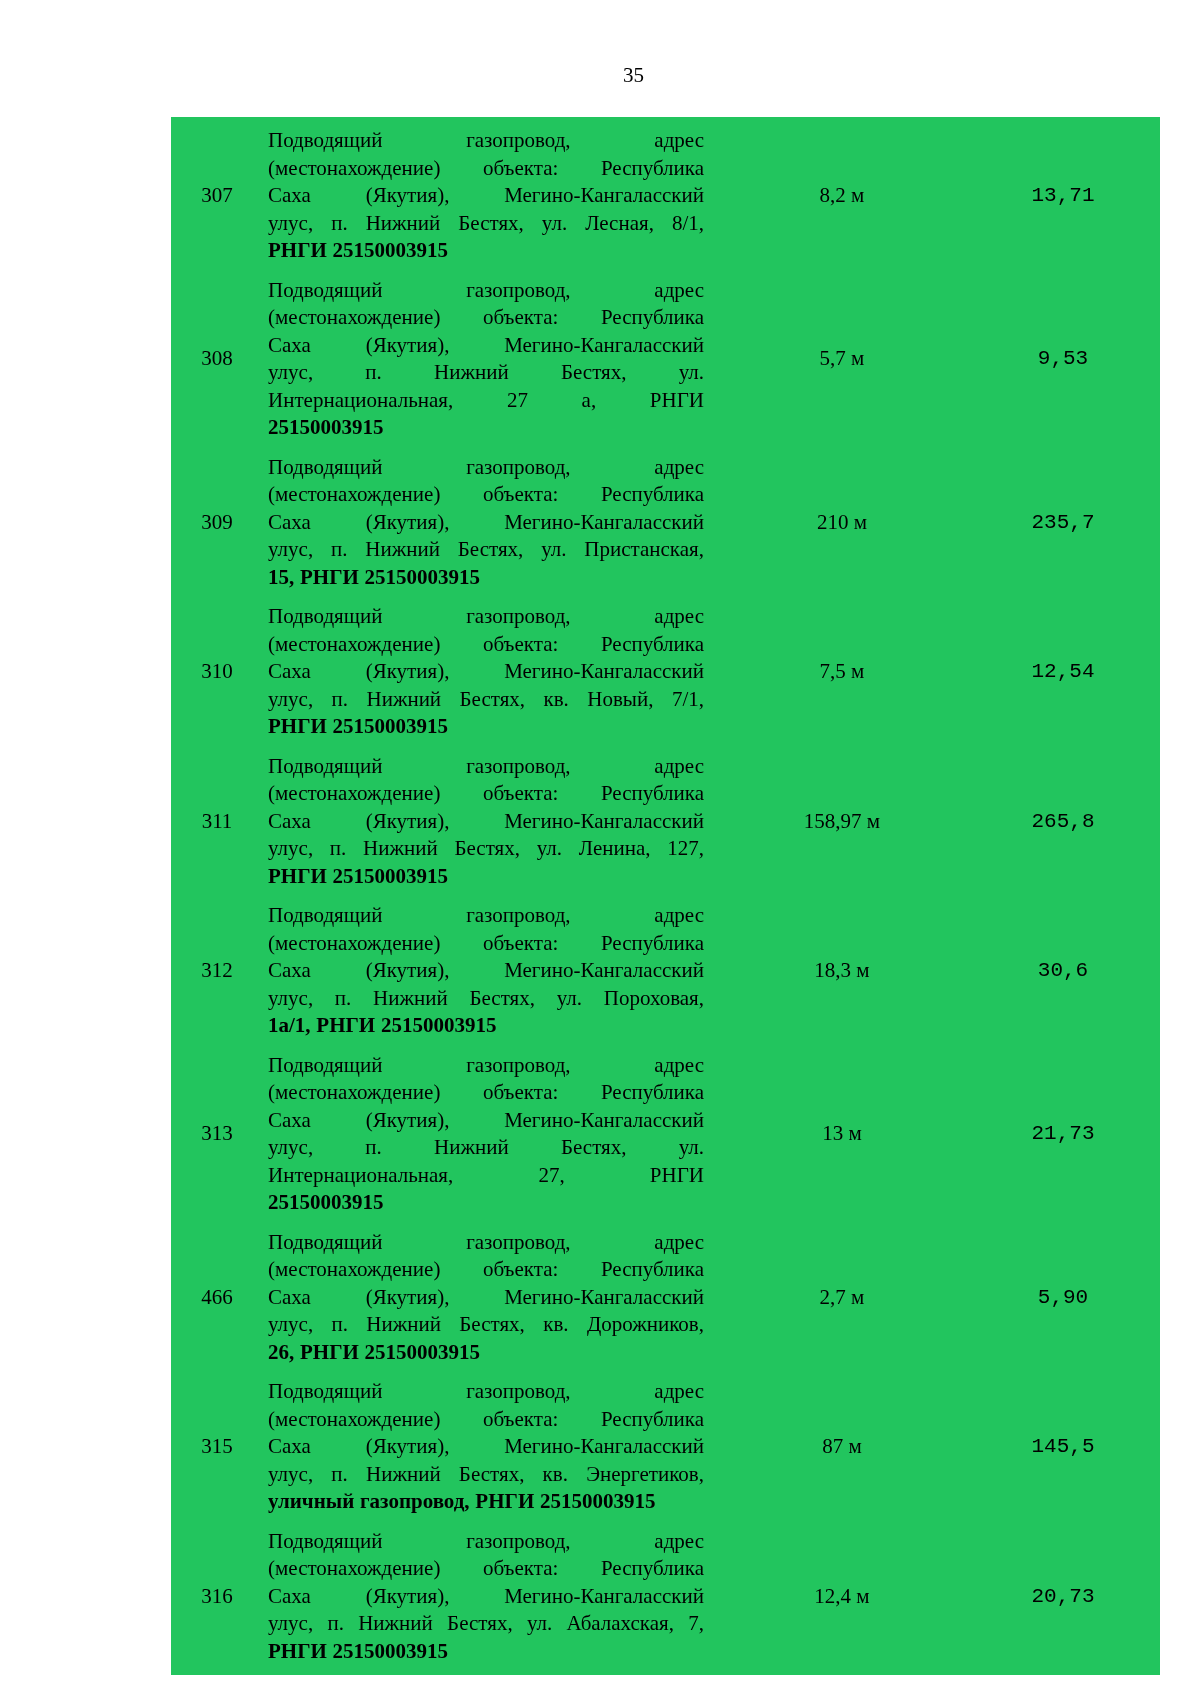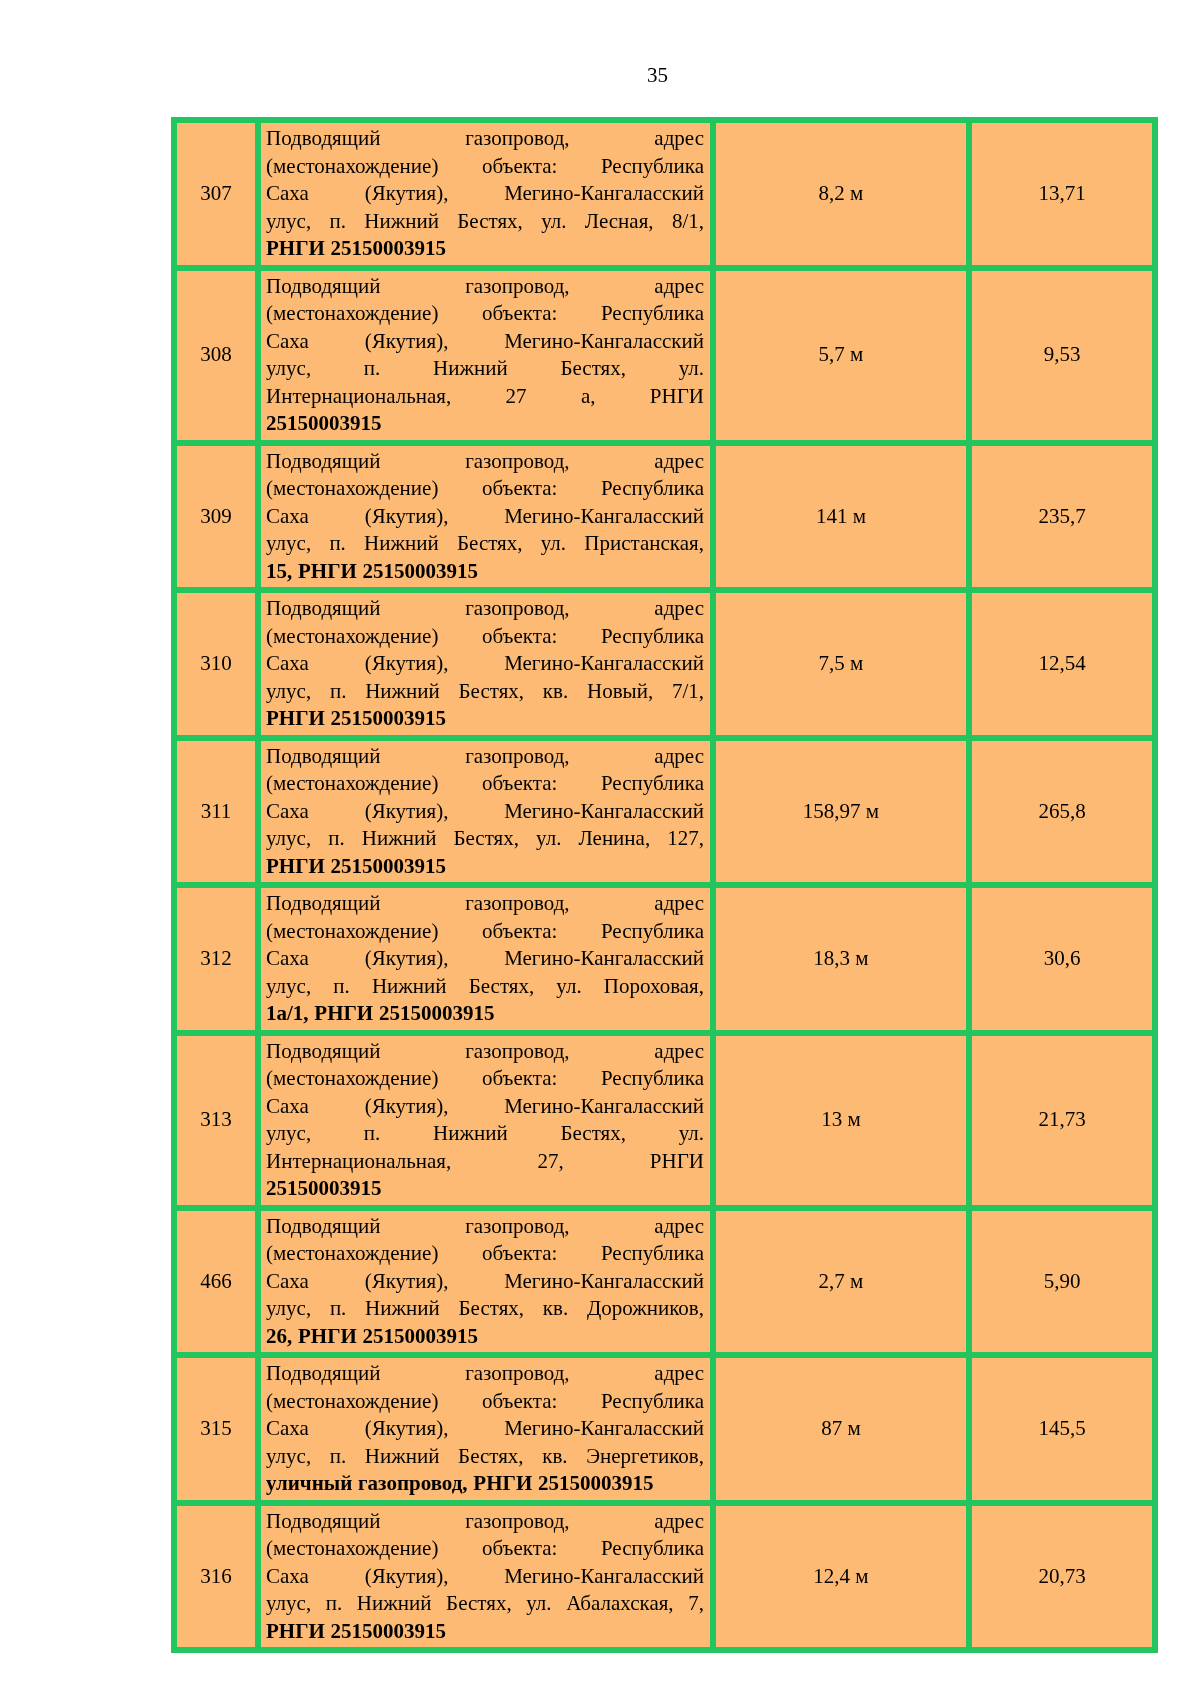--- a/index.html
+++ b/index.html
@@ -10,43 +10,43 @@
     color: #000000;
     overflow: hidden;
   }
   .page {
     position: relative;
     width: 1200px; height: 1697px;
     background: #ffffff;
   }
   .page-number {
     position: absolute;
-    top: 63px; left: 179px; width: 957px;
+    top: 63px; left: 155px; width: 957px;
     text-align: center;
     font-size: 21px;
     line-height: 24px;
   }
   table.doc-table {
     position: absolute;
     top: 117px; left: 171px;
     width: 957px;
     border-collapse: collapse;
     table-layout: fixed;
   }
   table.doc-table td {
-    border: 6px solid #22c55e;
+    border: 8px solid #22c55e;
     font-size: 21px;
     line-height: 27.5px;
     vertical-align: middle;
-    background: #fdba74;
+    background: #22c55e;
   }
   td.col-num   { width: 84px;  text-align: center; }
   td.col-desc  { width: 455px; vertical-align: top; padding: 2px 6px 2px 5px; }
   td.col-len   { width: 256px; text-align: center; }
-  td.col-val   { width: 186px; text-align: center; }
+  td.col-val   { width: 186px; text-align: center; font-family: Liberation Mono, monospace; }
   .desc-line {
     text-align: justify;
     text-align-last: justify;
     word-spacing: 0.5px;
   }
   .desc-line:last-child {
     text-align: left;
     text-align-last: left;
     font-weight: bold;
   }
@@ -88,21 +88,21 @@
 
   <tr>
     <td class="col-num">309</td>
     <td class="col-desc">
             <div class="desc-line">Подводящий газопровод, адрес</div>
             <div class="desc-line">(местонахождение) объекта: Республика</div>
             <div class="desc-line">Саха (Якутия), Мегино-Кангаласский</div>
             <div class="desc-line">улус, п. Нижний Бестях, ул. Пристанская,</div>
             <div class="desc-line">15, РНГИ 25150003915</div>
           </td>
-    <td class="col-len">141 м</td>
+    <td class="col-len">210 м</td>
     <td class="col-val">235,7</td>
   </tr>
 
   <tr>
     <td class="col-num">310</td>
     <td class="col-desc">
             <div class="desc-line">Подводящий газопровод, адрес</div>
             <div class="desc-line">(местонахождение) объекта: Республика</div>
             <div class="desc-line">Саха (Якутия), Мегино-Кангаласский</div>
             <div class="desc-line">улус, п. Нижний Бестях, кв. Новый, 7/1,</div>

